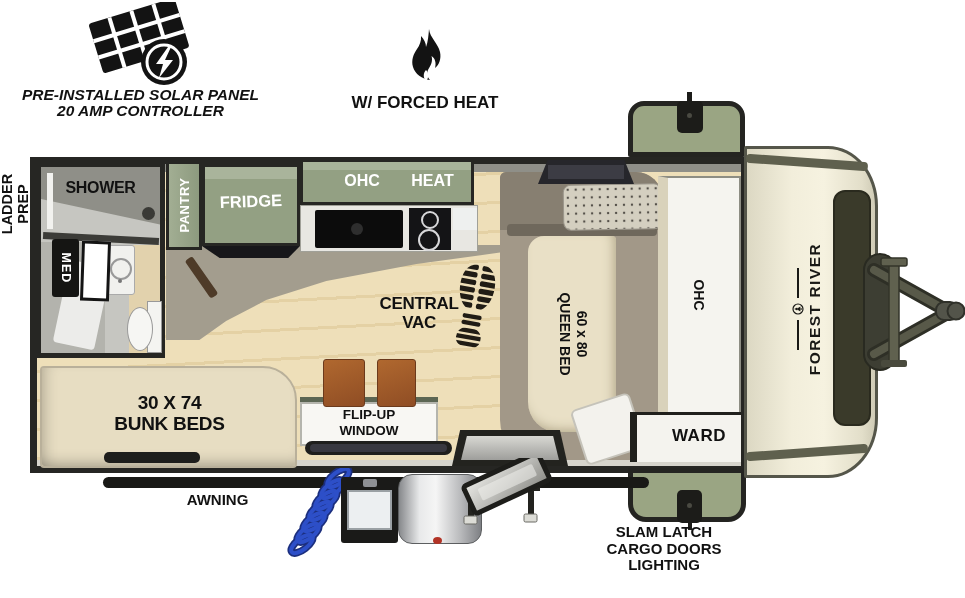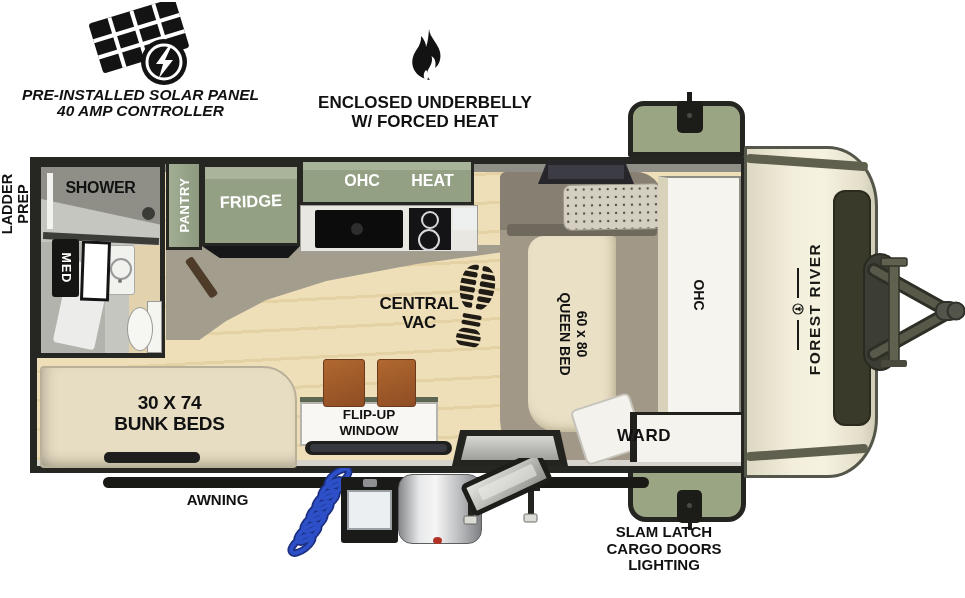--- a/index.html
+++ b/index.html
@@ -32,29 +32,28 @@
         <line x1="6" y1="26" x2="96" y2="26"></line>
           <line x1="6" y1="43" x2="96" y2="43"></line>
       </g>
     </g>
     <circle cx="76" cy="60" r="23" fill="#131313"></circle>
     <circle cx="76" cy="60" r="17" fill="none" stroke="#fff" stroke-width="3"></circle>
     <polygon points="80,45 68,62 75,62 71,76 85,58 77,58 83,45" fill="#fff"></polygon>
   </svg>
   <div class="abs center" style="left:18px;top:87px;width:245px;font-size:15.5px;line-height:15.5px;font-style:italic;">
     <div>PRE-INSTALLED SOLAR PANEL</div>
-    <div>40 AMP CONTROLLER</div>
+    <div>20 AMP CONTROLLER</div>
   </div>
 
   <svg class="abs" style="left:405px;top:28px;" width="46" height="64" viewBox="0 0 46 64">
     <path fill="#131313" d="M24 1 C25 10 33 15 35 24 C36.5 31 34 37 30 40 C31.5 35 30 30 26.5 28 C28 33 26 37 23.5 41 C21.5 44.5 22 49 25 52 C17 51 10 46 8 39 C6 32 8.5 26 12 21 C14.5 17.5 16.5 13 16 8 C19 11 21 15 21 19 C23 14 23.5 7 24 1 Z"></path>
     <path fill="#fff" d="M21 42 C24 45 24 50 21 53 C18 50 18 45 21 42 Z"></path>
   </svg>
   <div class="abs center" style="left:305px;top:93px;width:240px;font-size:17px;line-height:19px;">
-    <div>ENCLOSED UNDERBELLY</div>
     <div>W/ FORCED HEAT</div>
   </div>
 
   <div class="abs center rotm90" style="left:-29px;top:187px;width:92px;height:34px;font-size:14.5px;line-height:15.5px;">
     <div>LADDER</div>
     <div>PREP</div>
   </div>
 
   <div class="abs trailer" style="left:30px;top:157px;width:704px;height:302px;">
 
@@ -81,21 +80,21 @@
       <div>60 x 80</div>
       <div>QUEEN BED</div>
     </div>
 
     <div class="abs" style="left:540px;top:236px;width:58px;height:54px;background:#f3f2ed;border:2px solid #c5c3ba;border-radius:6px;transform:rotate(-18deg);"></div>
 
     <div class="abs" style="left:621px;top:12px;width:83px;height:238px;background:#f5f4ef;border:2px solid #8d8d83;border-left:10px solid #d9d2bb;box-sizing:border-box;"></div>
     <div class="abs center rot90" style="left:632px;top:123px;width:60px;height:16px;font-size:14px;">OHC</div>
 
     <div class="abs" style="left:593px;top:248px;width:111px;height:50px;background:#f4f3ee;border-left:7px solid #20201c;border-top:3px solid #20201c;box-sizing:border-box;"></div>
-    <div class="abs center" style="left:565px;top:262px;width:84px;font-size:17px;letter-spacing:0.5px;">WARD</div>
+    <div class="abs center" style="left:620px;top:262px;width:84px;font-size:17px;letter-spacing:0.5px;">WARD</div>
 
     <div class="abs" style="left:415px;top:266px;width:116px;height:36px;background:#23231f;clip-path:polygon(7% 0,93% 0,100% 100%,0 100%);"></div>
     <div class="abs" style="left:424px;top:272px;width:98px;height:24px;background:linear-gradient(#d8d8d3,#9e9e9b);clip-path:polygon(6% 0,94% 0,100% 100%,0 100%);"></div>
 
     <div class="abs" style="left:-1px;top:-2px;width:119px;height:186px;border:5px solid var(--outline);background:#c6c6c1;">
       <div class="abs" style="left:0;top:0;width:119px;height:80px;background:#8f8f88;clip-path:polygon(0 0,100% 0,100% 72%,0 40%);"></div>
       <div class="abs" style="left:6px;top:6px;width:6px;height:56px;background:#f2f2ef;"></div>
       <div class="abs center" style="left:2px;top:12px;width:115px;font-size:16px;letter-spacing:-0.3px;">SHOWER</div>
       <div class="abs" style="left:101px;top:40px;width:13px;height:13px;background:#3a3a36;border-radius:50%;"></div>
       <div class="abs" style="left:2px;top:68px;width:116px;height:7px;background:#3c3c38;transform:rotate(3deg);"></div>

